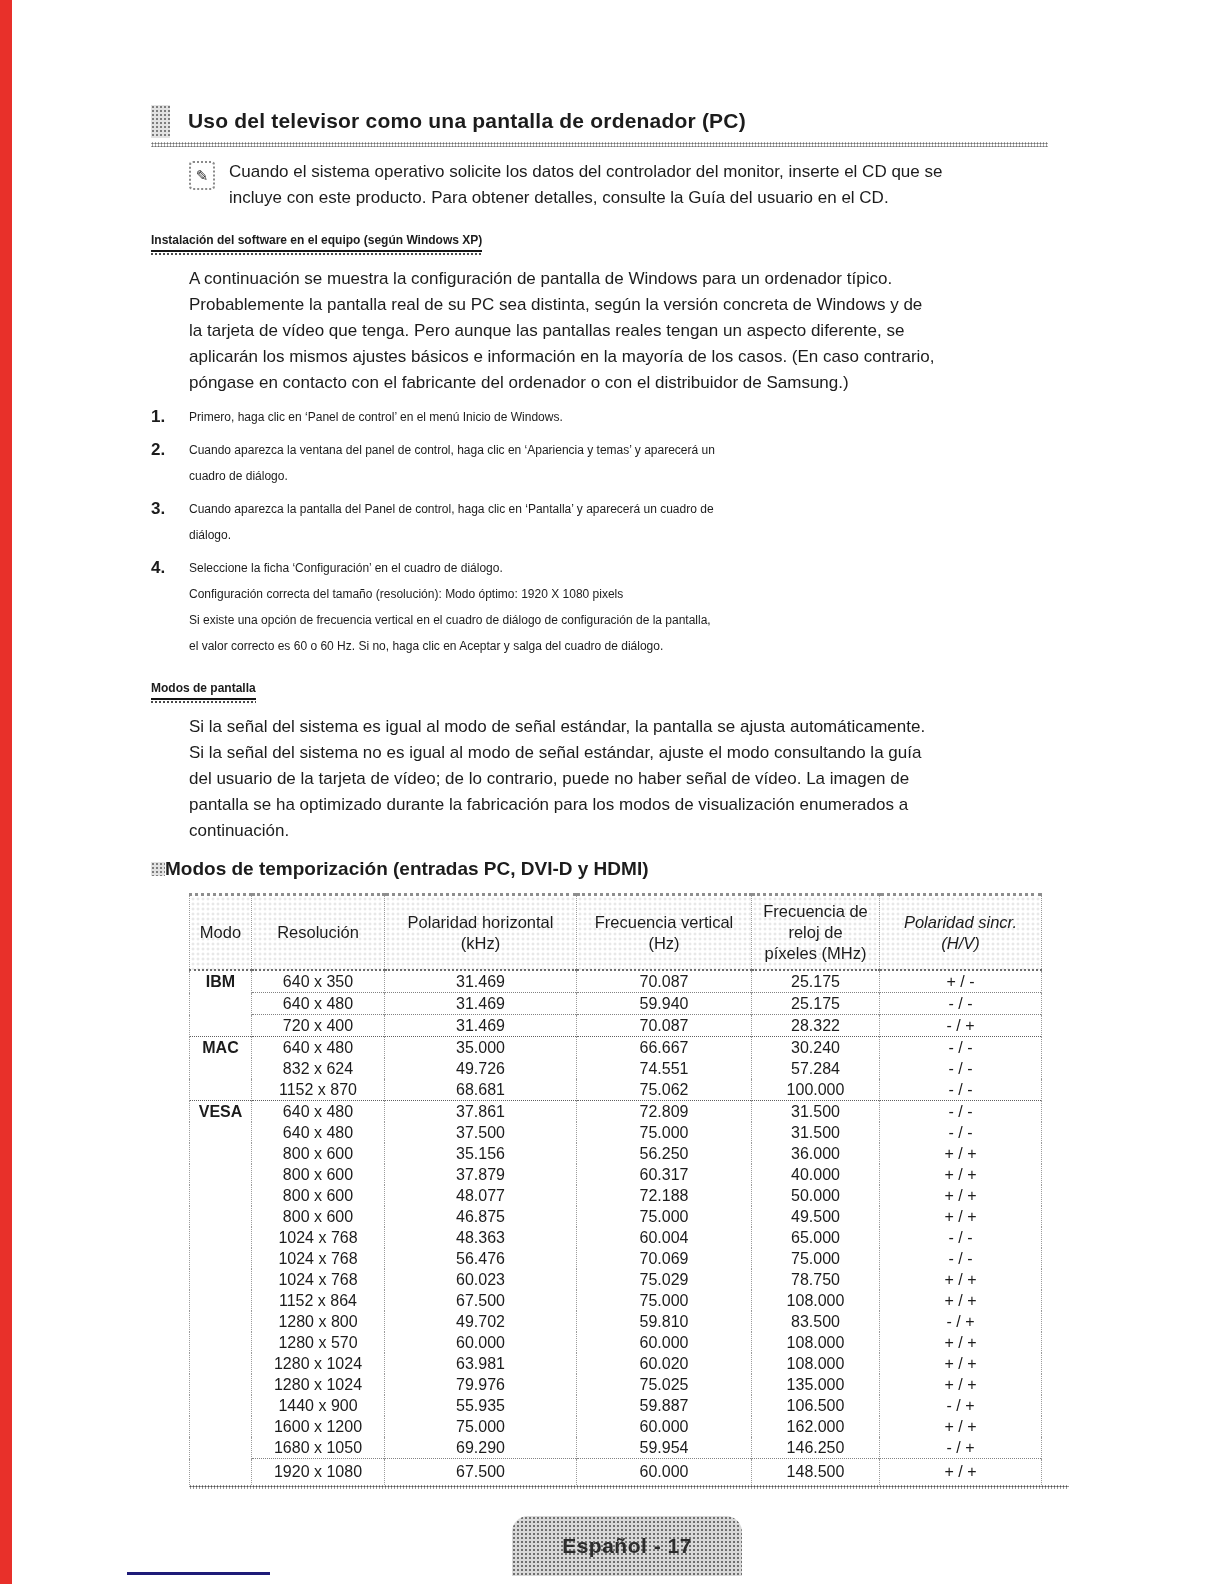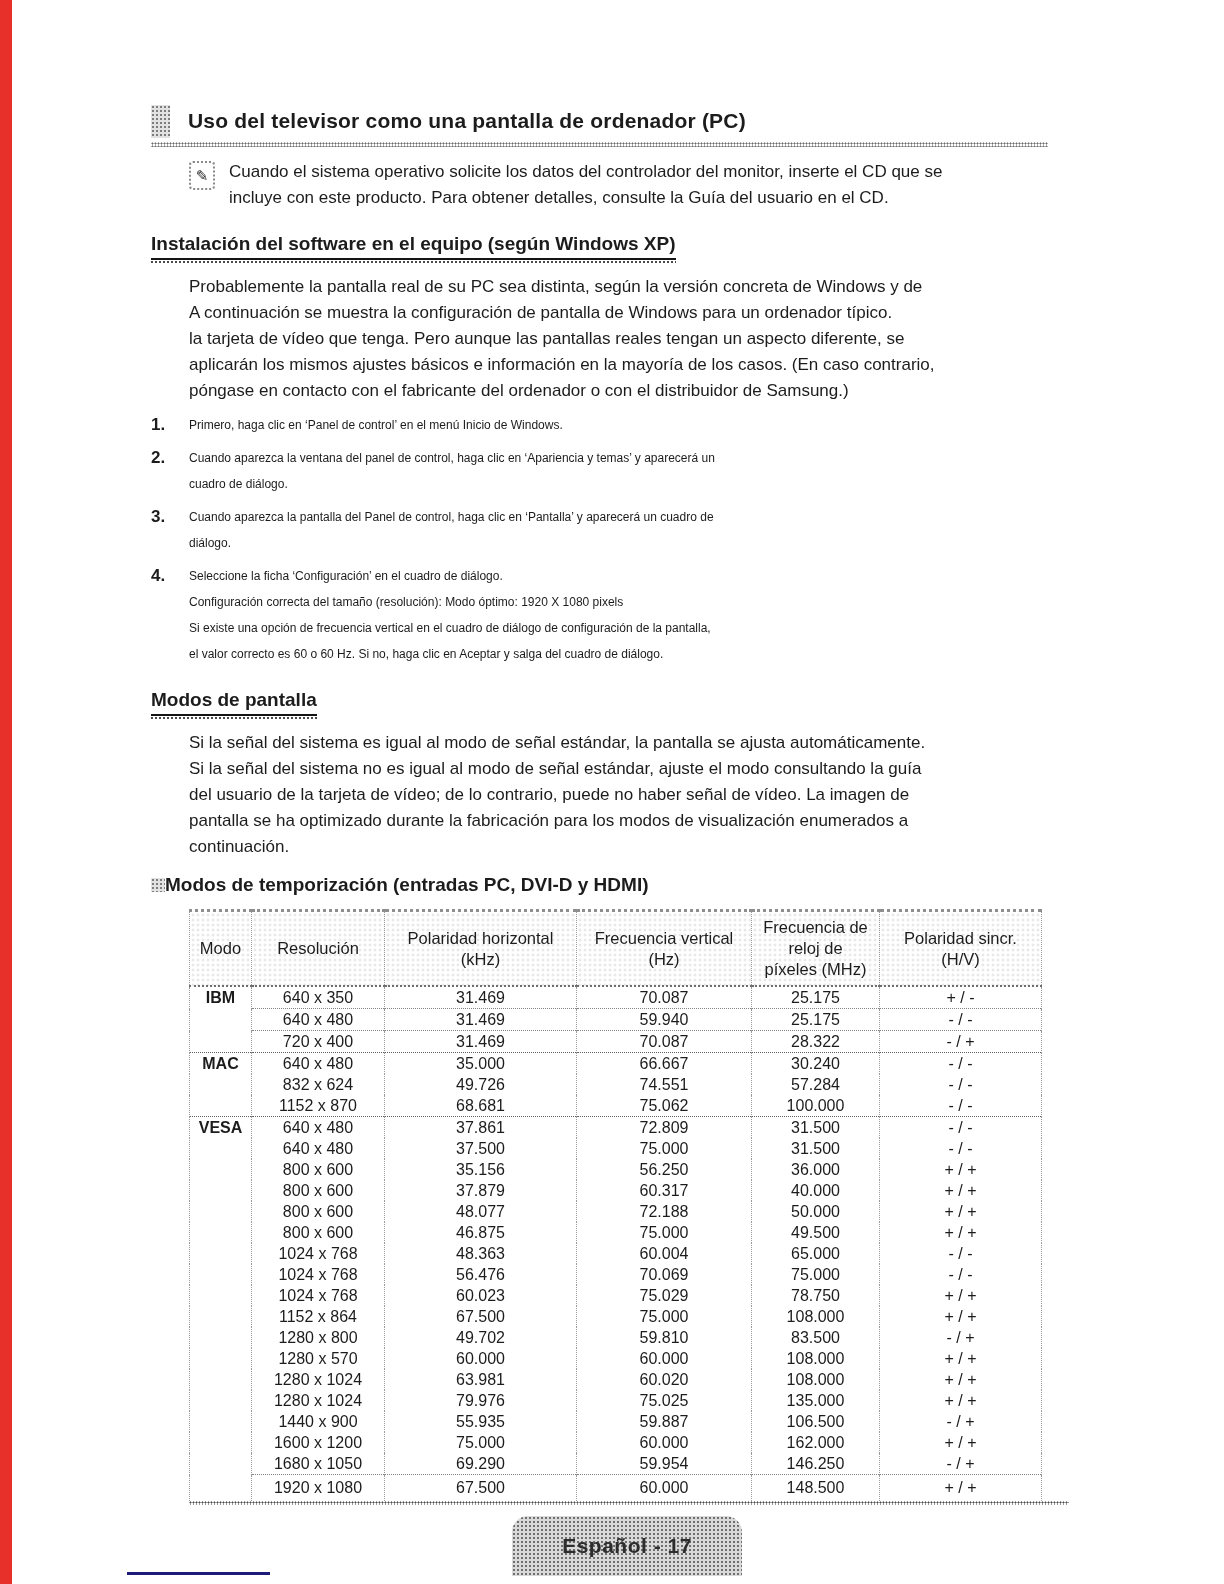--- a/index.html
+++ b/index.html
@@ -19,21 +19,21 @@
   .page-title{font-size:21px;font-weight:bold;letter-spacing:0.2px;white-space:nowrap;}
   .title-underline{margin-top:3px;width:897px;}
 
   
   .note{margin-top:12px;margin-left:38px;display:flex;gap:14px;}
   .note-icon{flex:0 0 auto;width:22px;height:25px;margin-top:2px;border:2px dotted #8a8a8a;border-radius:4px;
              display:flex;align-items:center;justify-content:center;font-size:15px;color:#2a2a2a;background:#fff;}
   .para .line{font-size:17px;line-height:26px;white-space:nowrap;}
 
   
-  .h2{margin-top:22px;font-size:19px;font-weight:bold;white-space:nowrap;text-decoration:underline;}
+  .h2{margin-top:22px;font-size:12px;font-weight:bold;white-space:nowrap;text-decoration:underline;}
   .h-underline{display:inline-block;position:relative;padding-bottom:3px;border-bottom:2px solid #141414;}
   .h-underline::after{content:'';position:absolute;left:0;right:0;bottom:-5px;height:2px;
                       background:repeating-linear-gradient(90deg,#4a4a4a 0 2px,transparent 2px 4px);}
   .body-para{margin-top:14px;margin-left:38px;}
 
   
   .steps{margin-top:8px;}
   .step{display:flex;margin-bottom:7px;}
   .step-num{flex:0 0 38px;font-weight:bold;font-size:17px;line-height:26px;}
   .step-body .line{font-size:12px;line-height:26px;white-space:nowrap;}
@@ -44,21 +44,21 @@
   .subsection-title{font-size:19px;font-weight:bold;white-space:nowrap;}
 
   
   .timing-table{margin-top:13px;margin-left:38px;border-collapse:collapse;table-layout:fixed;width:852px;}
   .timing-table col.c-mode{width:62px;} .timing-table col.c-res{width:133px;}
   .timing-table col.c-fh{width:192px;}  .timing-table col.c-fv{width:175px;}
   .timing-table col.c-pc{width:128px;}  .timing-table col.c-pol{width:162px;}
   .timing-table th{font-weight:400;font-size:16.5px;line-height:21px;padding:5px 2px;text-align:center;vertical-align:middle;
                    border-left:1px dotted #9b9b9b;border-top:3px dotted #8e8e8e;border-bottom:2px dotted #6e6e6e;
                    background-color:#ffffff;background-image:radial-gradient(circle,#d9d9d9 0.95px,transparent 1.15px);background-size:5px 5px;}
-  .timing-table th:last-child{border-right:1px dotted #9b9b9b;}
+  .timing-table th:last-child{border-right:1px dotted #9b9b9b;font-style:italic;}
   .timing-table td{font-size:16px;line-height:20px;height:21px;padding:0 2px;text-align:center;
                    border-left:1px dotted #9b9b9b;}
   .timing-table td:last-child{border-right:1px dotted #9b9b9b;}
   .timing-table td.mode-cell{vertical-align:top;padding-top:1px;font-weight:bold;}
   .timing-table tr.group-start td{border-top:1px dotted #5f5f5f;}
   .timing-table td.row-sep{border-top:1px dotted #828282;}
   .timing-table tbody tr:last-child td{height:26px;vertical-align:middle;}
   .table-bottom-rule{margin-left:38px;width:880px;}
 
   
@@ -88,22 +88,22 @@
           <div class="line">Cuando el sistema operativo solicite los datos del controlador del monitor, inserte el CD que se</div>
           <div class="line">incluye con este producto. Para obtener detalles, consulte la Guía del usuario en el CD.</div>
         </div>
     </div>
 
     <div class="h2">
       <span class="h-underline">Instalación del software en el equipo (según Windows XP)</span>
     </div>
 
     <div class="para body-para">
+        <div class="line">A continuación se muestra la configuración de pantalla de Windows para un ordenador típico.</div>
         <div class="line">Probablemente la pantalla real de su PC sea distinta, según la versión concreta de Windows y de</div>
-        <div class="line">A continuación se muestra la configuración de pantalla de Windows para un ordenador típico.</div>
         <div class="line">la tarjeta de vídeo que tenga. Pero aunque las pantallas reales tengan un aspecto diferente, se</div>
         <div class="line">aplicarán los mismos ajustes básicos e información en la mayoría de los casos. (En caso contrario,</div>
         <div class="line">póngase en contacto con el fabricante del ordenador o con el distribuidor de Samsung.)</div>
       </div>
 
     <div class="steps">
         <div class="step">
           <div class="step-num">1.</div>
           <div class="step-body">
             <div class="line">Primero, haga clic en ‘Panel de control’ en el menú Inicio de Windows.</div>

